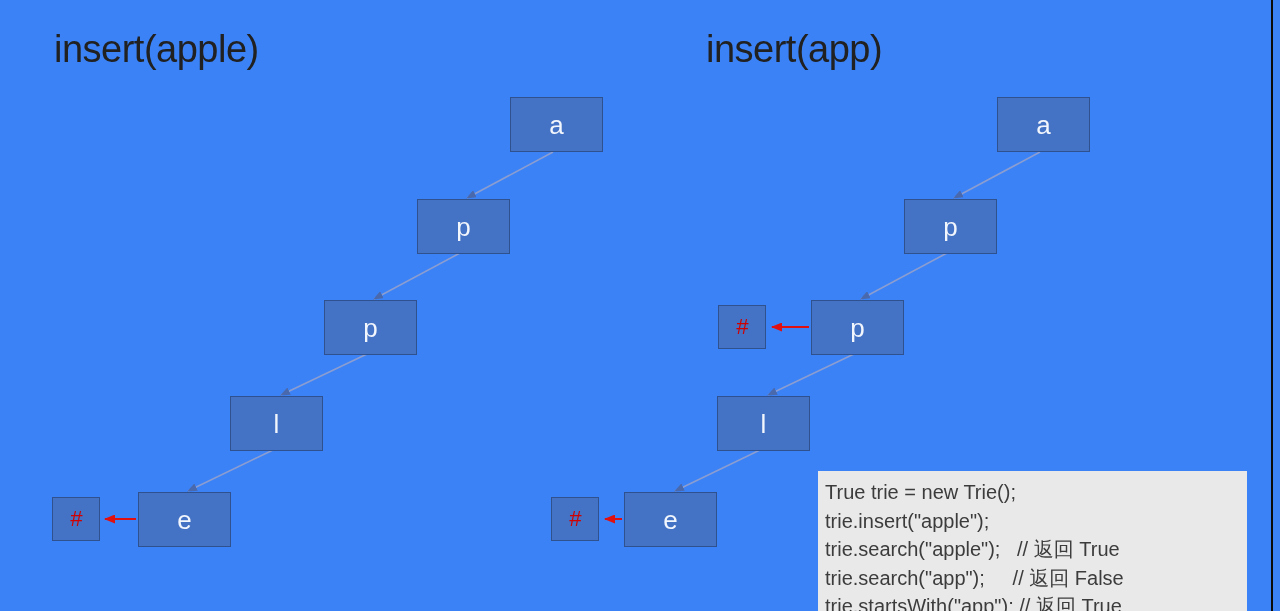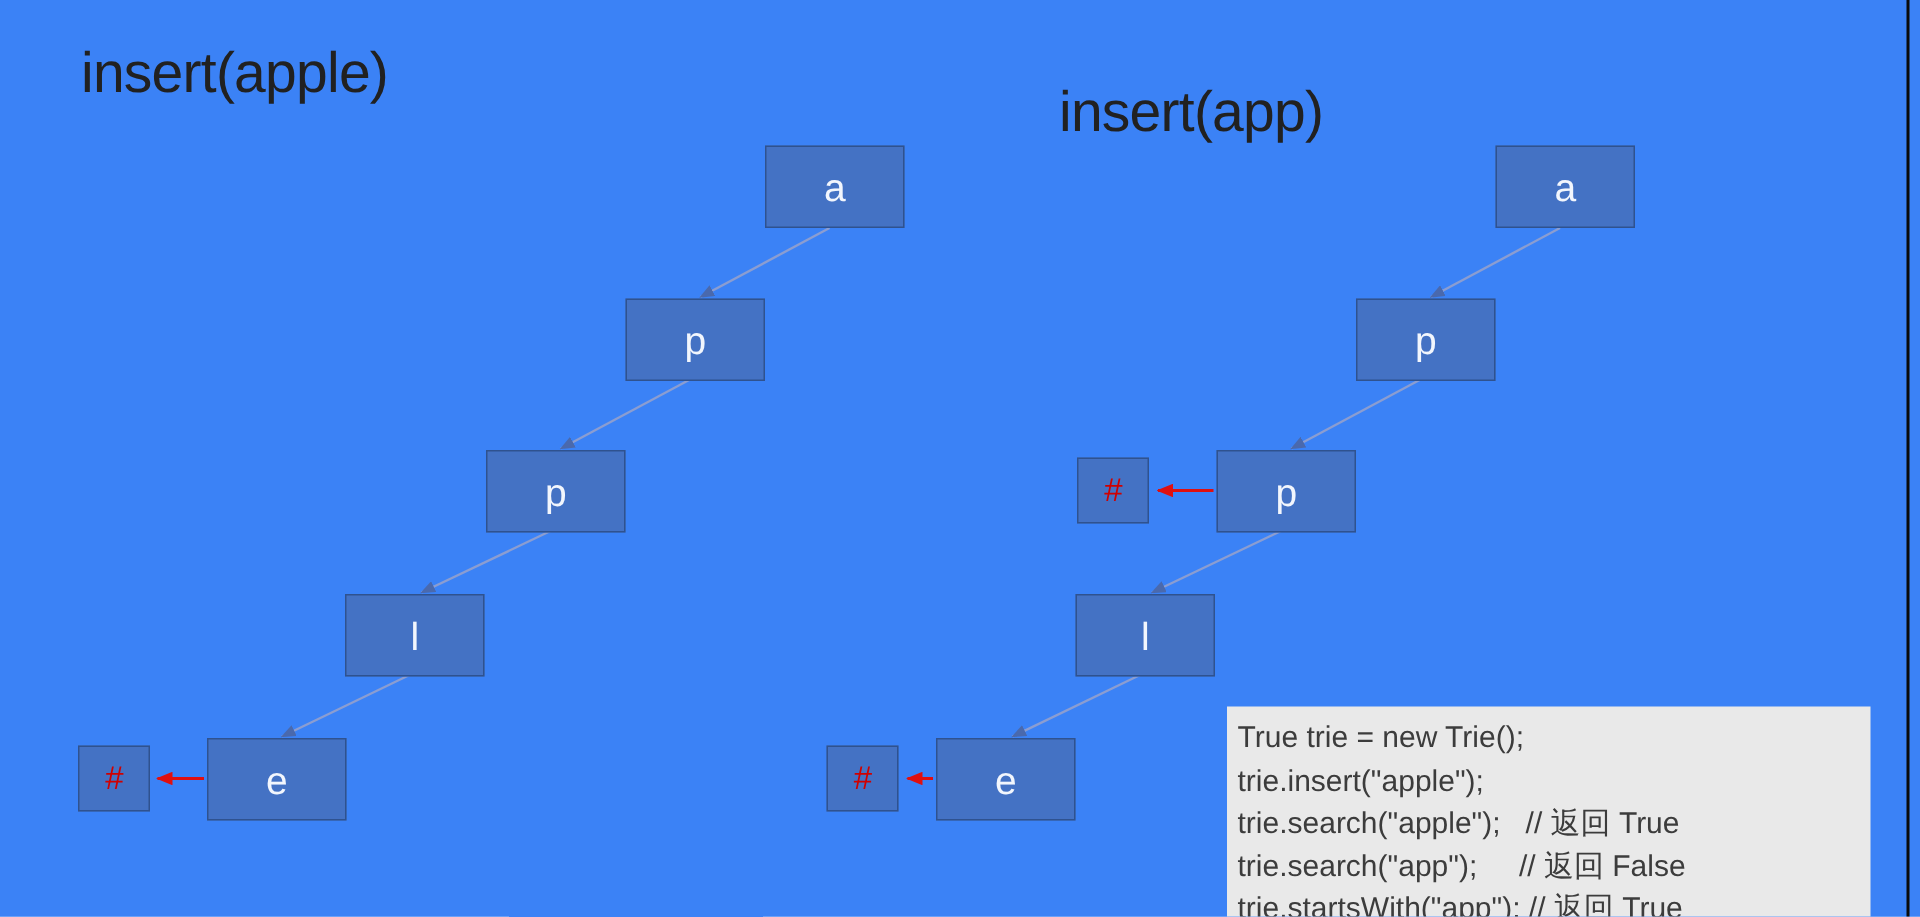--- a/index.html
+++ b/index.html
@@ -8,21 +8,21 @@
     font-family:"Liberation Sans", sans-serif;
   }
   .stage{position:relative;width:1280px;height:611px;background:#3b82f6;}
 
   .title{
     position:absolute;margin:0;font-size:38px;font-weight:300;
     color:var(--title-text,#212121);letter-spacing:-0.5px;
     font-family:"Liberation Sans", sans-serif;
   }
   .title.left{left:54px;top:28px;}
-  .title.right{left:706px;top:28px;margin-top:26px;}
+  .title.right{left:706px;top:28px;}
 
   svg.layer{position:absolute;left:0;top:0;width:1280px;height:611px;pointer-events:none;}
   .edge-line{stroke:var(--connector-line,#8b9dd1);stroke-width:1.6;}
   .red-line{stroke:var(--terminal-arrow,#e01010);stroke-width:2;}
   .arrow-blue-path{fill:var(--connector-arrow,#4a69ad);}
   .arrow-red-path{fill:var(--terminal-arrow,#e01010);}
 
   .node{
     position:absolute;width:93px;height:55px;box-sizing:border-box;
     background:var(--node-fill,#4472c4);

